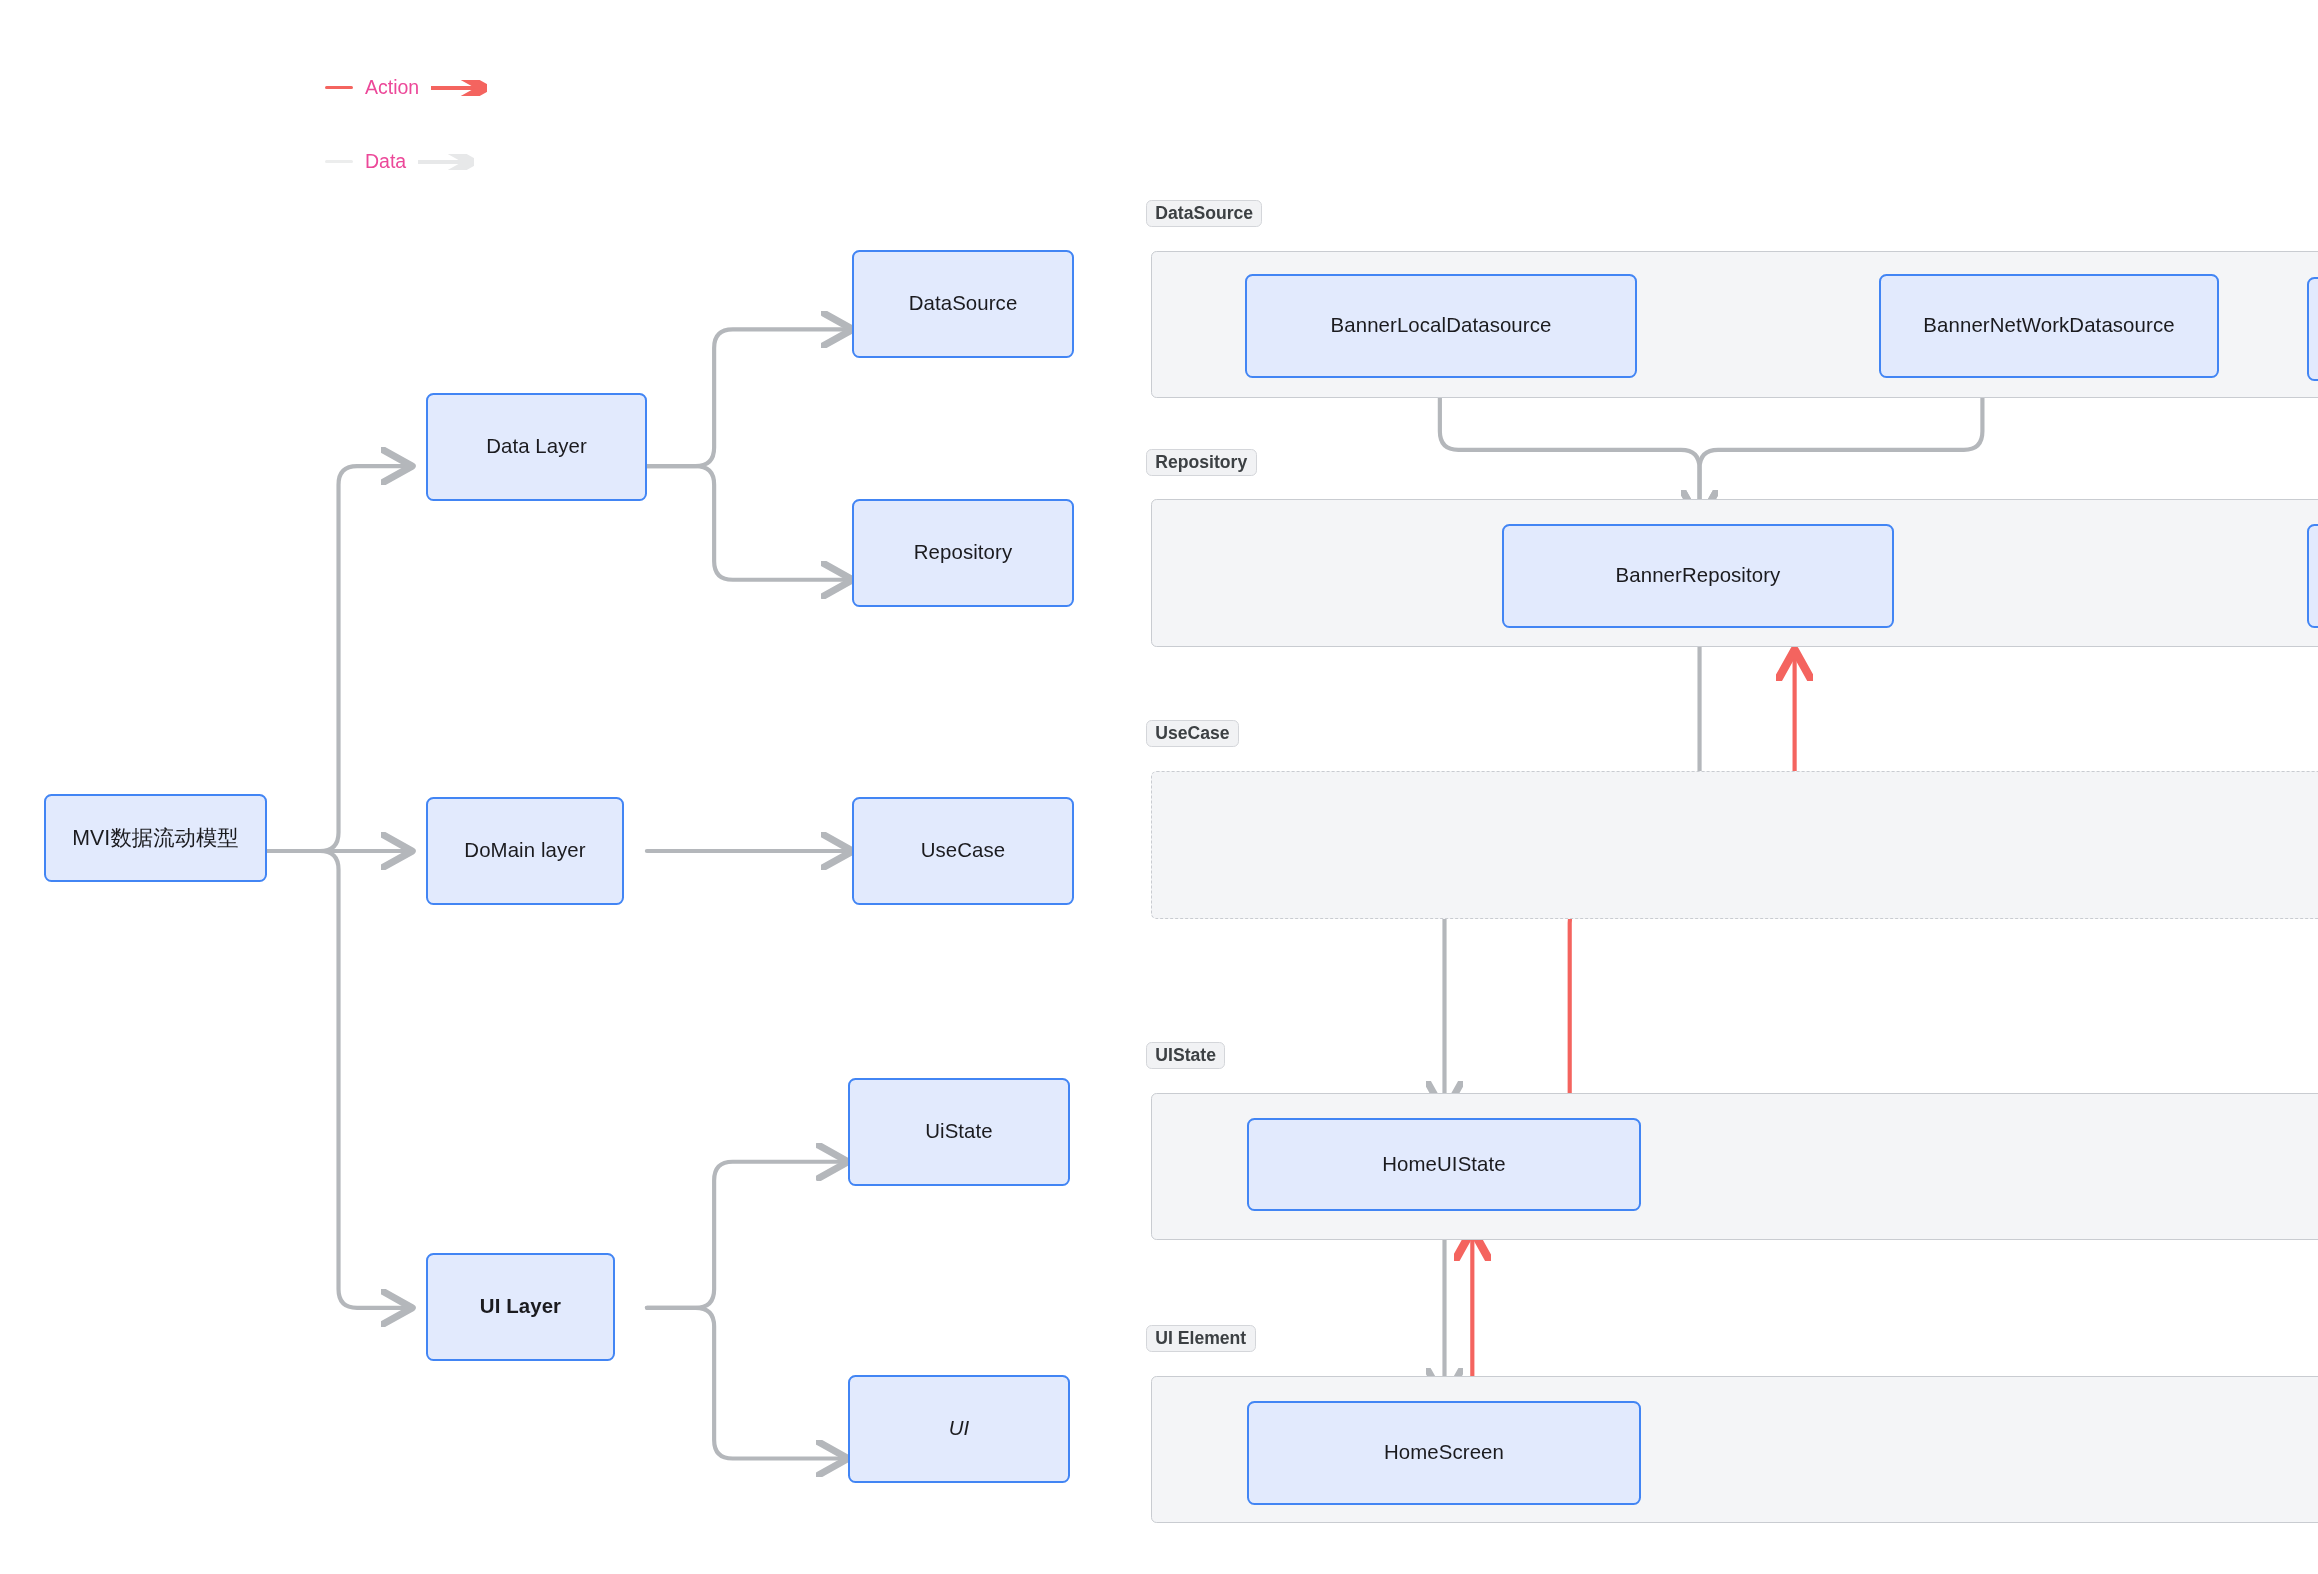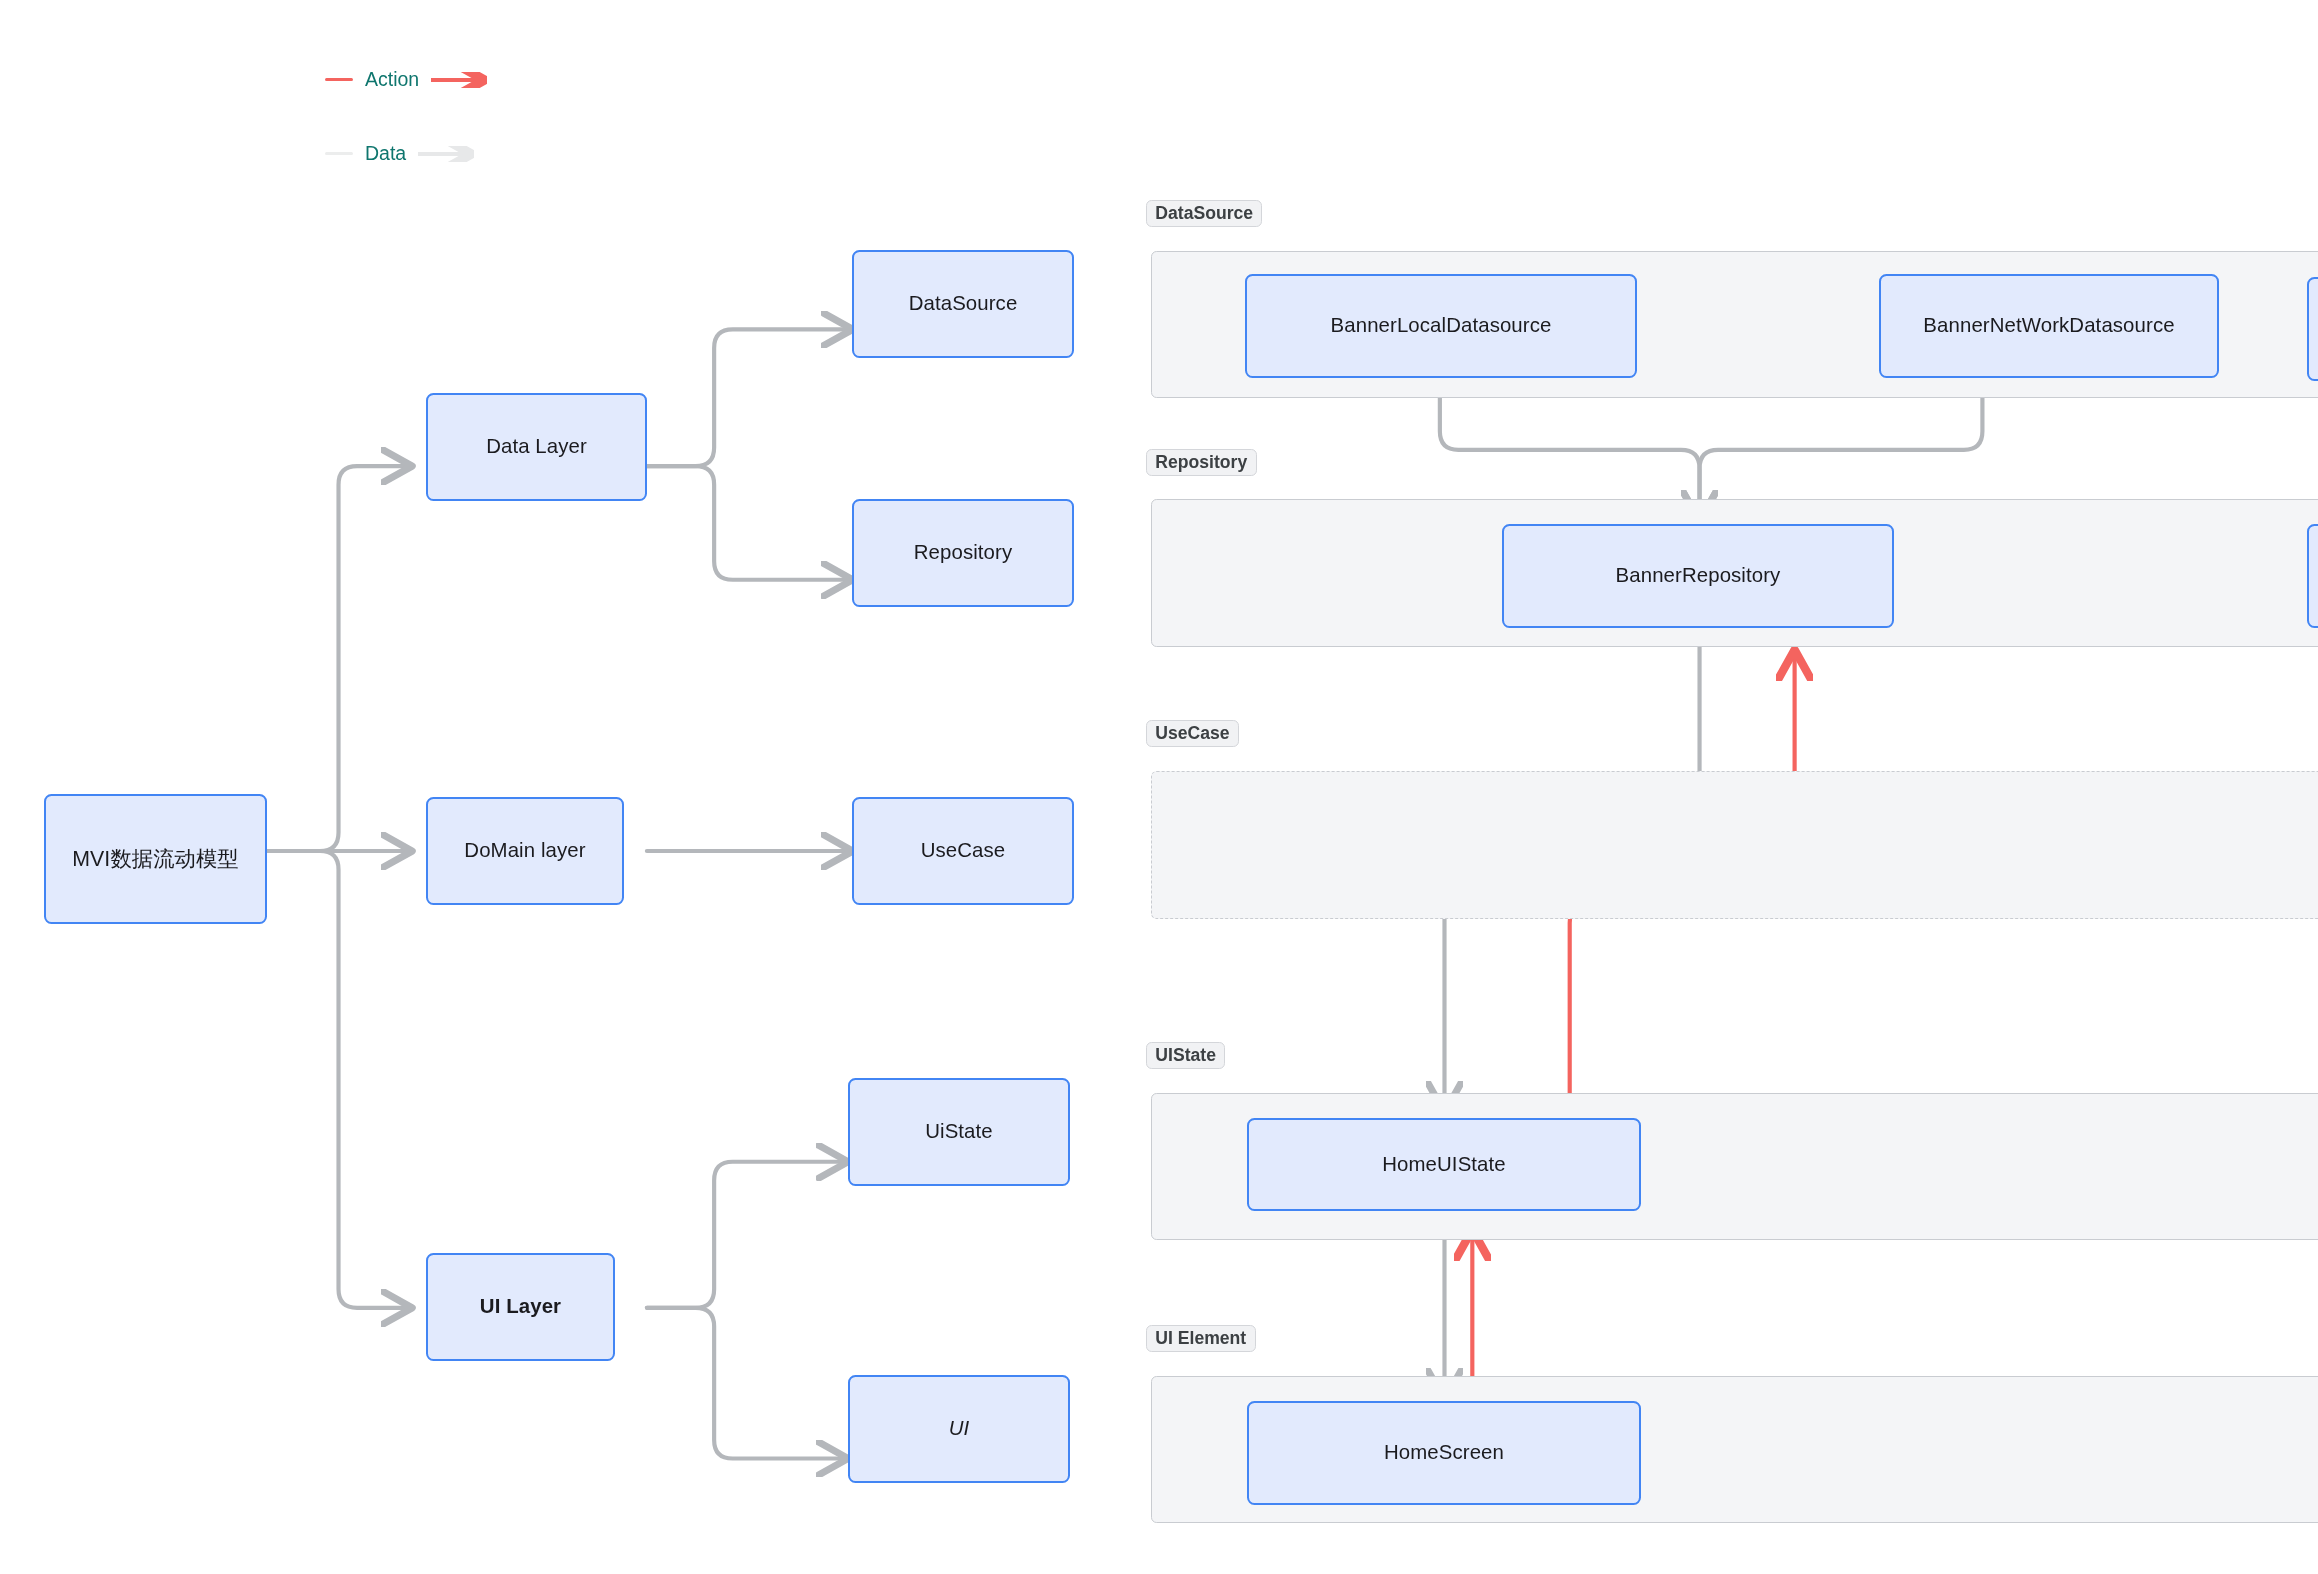--- a/index.html
+++ b/index.html
@@ -31,21 +31,21 @@
   .lane-tag{
     position:absolute;box-sizing:border-box;
     background:#f1f2f4;border:1.4px solid #d4d6da;border-radius:5.6px;
     color:#3c4043;font-size:17.6px;font-weight:700;
     display:flex;align-items:center;justify-content:center;
     padding:0 8.3px;height:27px;white-space:nowrap;
   }
 
   
   .legend-row{position:absolute;display:flex;align-items:center;}
-  .legend-label{font-size:19.5px;color:#0f766e;margin:8px 12px;white-space:nowrap;}
+  .legend-label{font-size:19.5px;color:#ec4899;margin:16px 12px;white-space:nowrap;}
   .legend-dash{width:28px;height:3.7px;border-radius:1.9px;}
   .legend-arrow{width:56px;height:16px;}
 </style>
 </head>
 <body>
 
 <div id="stage">
 
   <svg class="wires" viewBox="0 0 7112 3396">
     <defs>
@@ -121,21 +121,21 @@
   </div>
 
   <div class="legend-row" style="left:325px;top:134px;">
     <span class="legend-dash" style="background:#eceded;"></span>
     <span class="legend-label">Data</span>
     <svg class="legend-arrow" viewBox="0 0 120 34">
       <path d="M2,17 H104" stroke="#e7e8e9" stroke-width="9" stroke-linecap="round" fill="none" marker-end="url(#ah-legend-d)"></path>
     </svg>
   </div>
 
-  <div class="node cjk" style="left:44px;top:794px;width:223px;height:130px;">MVI数据流动模型</div>
+  <div class="node cjk" style="left:44px;top:794px;width:223px;height:88px;">MVI数据流动模型</div>
 
   <div class="node" style="left:426px;top:393px;width:221px;height:108px;">Data Layer</div>
   <div class="node" style="left:426px;top:797px;width:198px;height:108px;">DoMain layer</div>
   <div class="node" style="left:426px;top:1253px;width:189px;height:108px;font-weight:bold;">UI Layer</div>
 
   <div class="node" style="left:852px;top:250px;width:222px;height:108px;">DataSource</div>
   <div class="node" style="left:852px;top:499px;width:222px;height:108px;">Repository</div>
   <div class="node" style="left:852px;top:797px;width:222px;height:108px;">UseCase</div>
   <div class="node" style="left:848px;top:1078px;width:222px;height:108px;">UiState</div>
   <div class="node" style="left:848px;top:1375px;width:222px;height:108px;font-style:italic;">UI</div>

